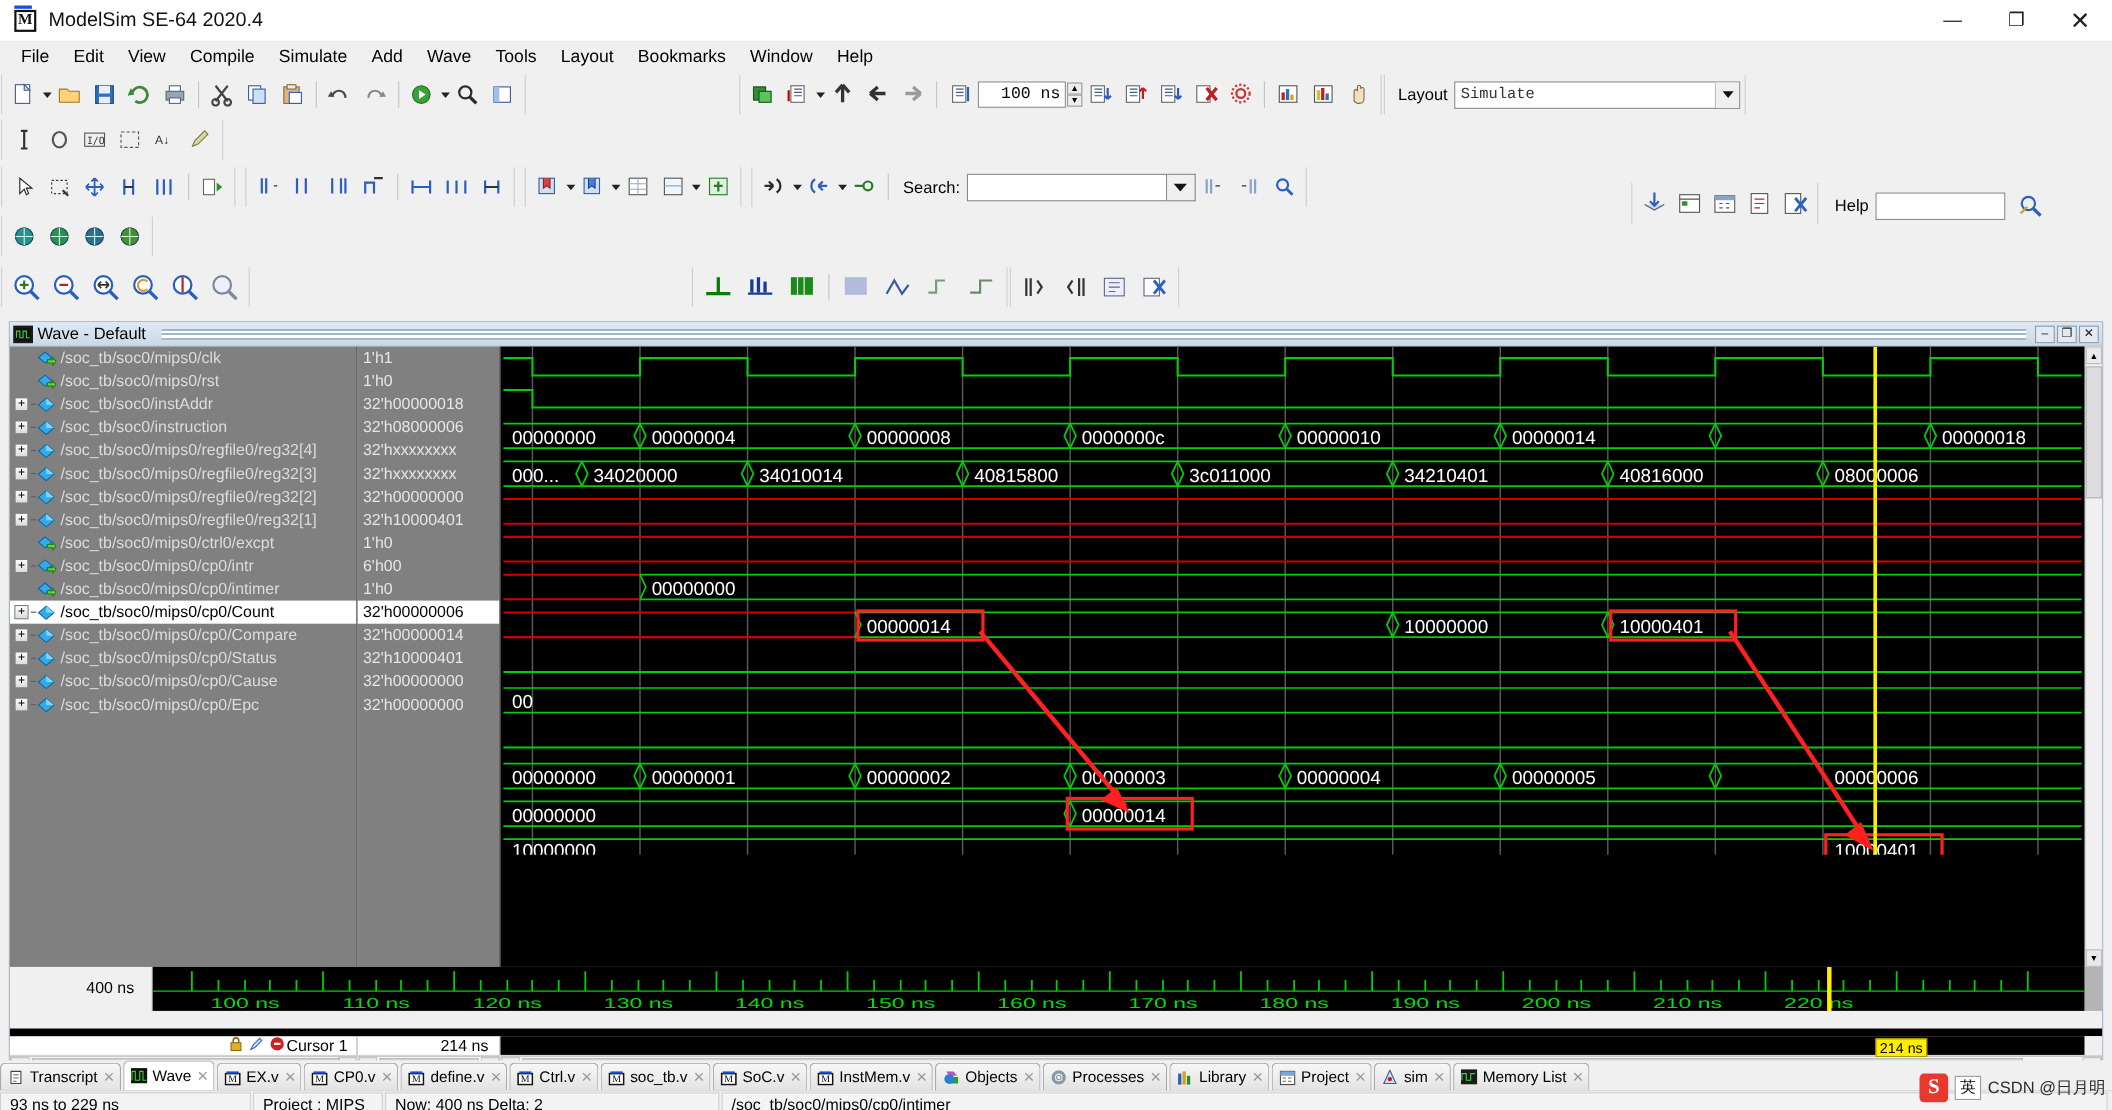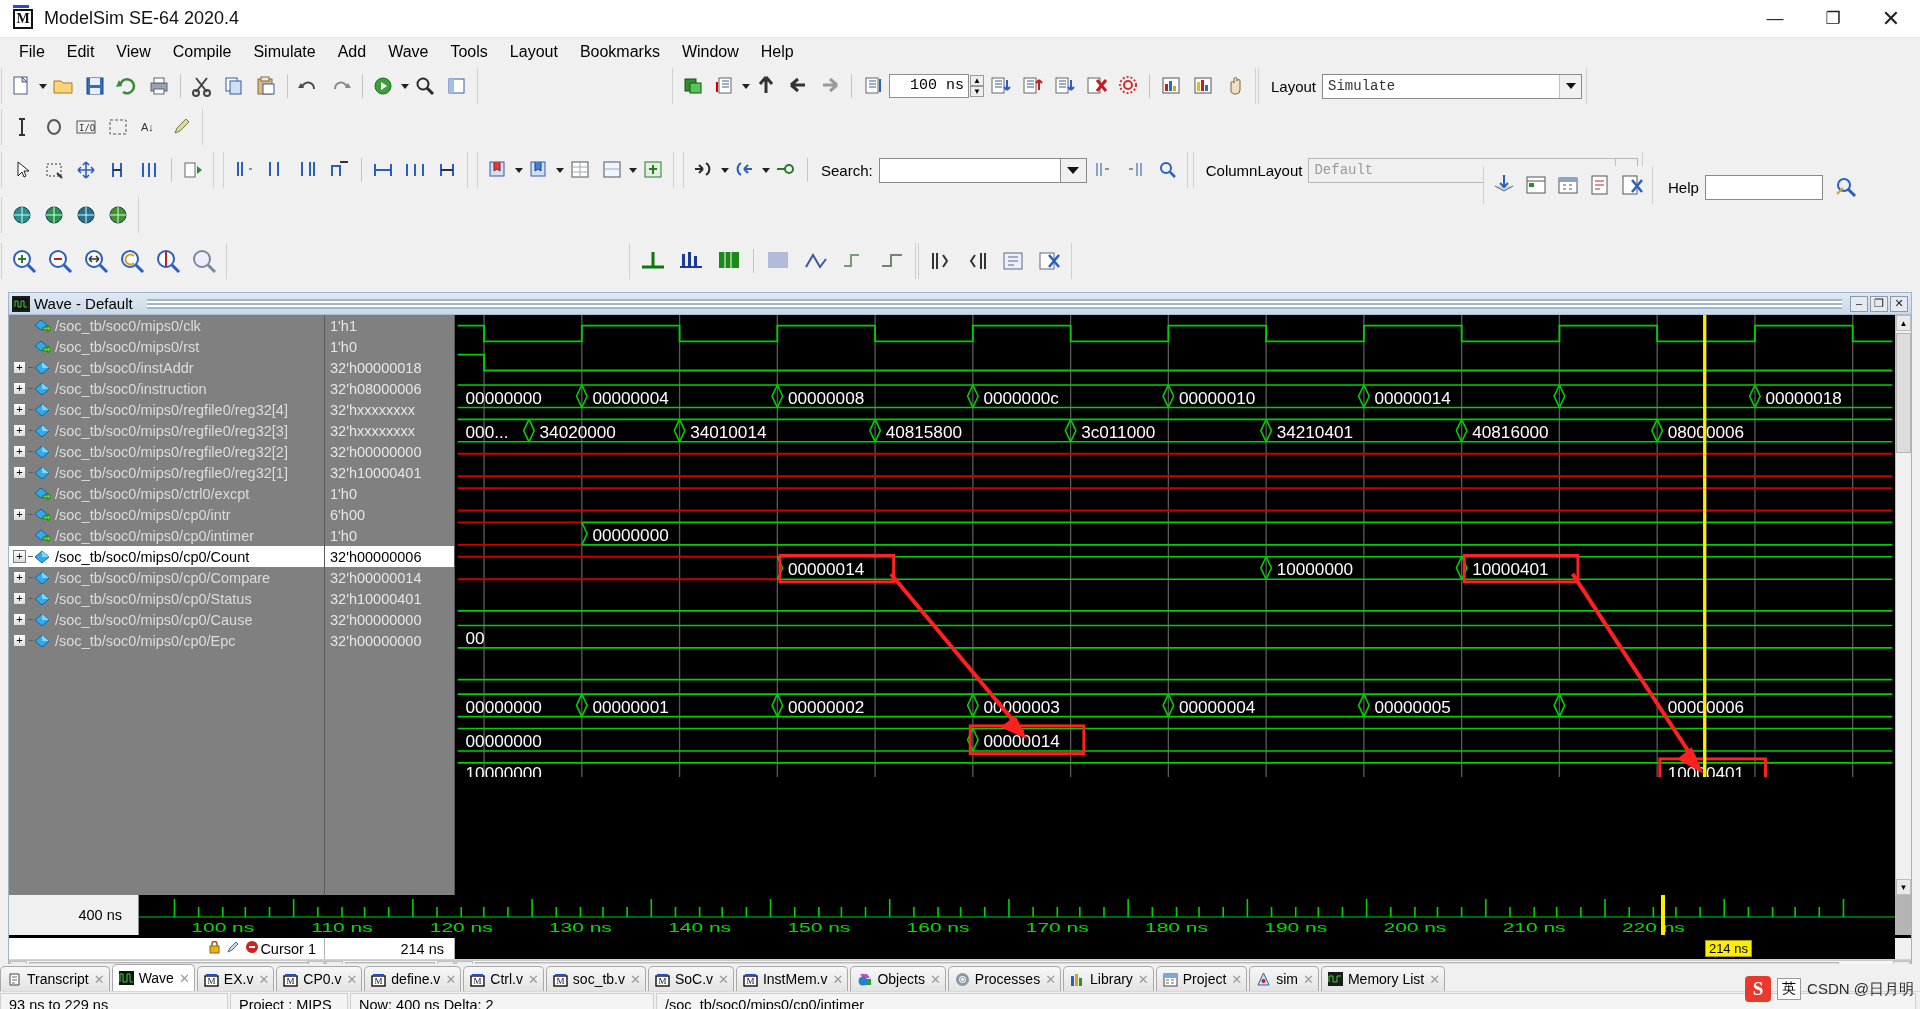--- a/index.html
+++ b/index.html
@@ -111,21 +111,21 @@
           white-space: nowrap; font-family: "Liberation Sans", sans-serif; }
   .vrow.sel { background: #ffffff; color: #000; }
 
   
   .wavesvg { position: absolute; inset: 0; }
   .nowcell { width: 316px; border-right: 1px solid #8c8c8c; display:flex;align-items:center;
              justify-content: flex-end; padding-right: 8px; font-size: 14.5px; color:#000; position: relative;}
   .nowcell .micons { position: absolute; left: 5px; top: 5px; display: flex; gap: 3px; }
   .nowval { width: 130px; border-right: 1px solid #8c8c8c; display:flex;align-items:center;justify-content:flex-end;
             padding-right: 16px; font-size: 14.5px; color: #000; }
-  .cursorrow { display:flex; height: 24px; background: #fff; border-top: 3px solid #000000; }
+  .cursorrow { display:flex; height: 24px; background: #fff; border-top: 7px solid #000000; margin-top: 16px; }
   .cursorrow .c1 { width: 316px; border-right: 1px solid #b0b0b0; display:flex;align-items:center;
                    justify-content:flex-end;padding-right:8px;font-size:14.5px;color:#000; position: relative;}
   .cursorrow .c2 { width: 130px; border-right: 1px solid #b0b0b0; display:flex;align-items:center;
                    justify-content:flex-end;padding-right:10px;font-size:14.5px;color:#000; }
 
   .hscrollrow { display: flex; height: 22px; background: #f0f0f0; border-top: 1px solid #d4d4d4; }
   .hs { display: flex; align-items: center; height: 22px; border: 1px solid #c8c8c8; background: #f4f4f4; }
   .hsbtn { width: 17px; height: 20px; background: #eeeeee; border: 1px solid #c0c0c0; display:flex;align-items:center;justify-content:center;font-size:8px;color:#333;}
   .hstrack { flex: 1; height: 20px; background: #f6f6f6; position: relative; }
   .hsthumb { position: absolute; top: 1px; height: 17px; background: #dcdcdc; border: 1px solid #b4b4b4; }
@@ -580,29 +580,20 @@
           </svg>
       </div>
       <div class="tbtn">
         <svg width="24" height="24">
             <circle cx="11" cy="10" r="5" fill="none" stroke="#2a5fbf" stroke-width="2"></circle>
             <path d="M15 14 L20 19" stroke="#2a5fbf" stroke-width="2.5"></path>
           </svg>
       </div>
     </div>
 
-    <div class="tgroup" style="margin-left:4px;">
-      <span class="lbl">ColumnLayout</span>
-      <div class="combo" style="width:330px;background:#f0f0f0;border-color:#b8b8b8;">
-        <span class="cval" style="color:#9a9a9a;">Default</span>
-        <span class="carrow">
-            <i style="border-top-color:#9a9a9a"></i>
-          </span>
-      </div>
-    </div>
   </div>
 
   <div class="toolrow" style="height:46px;">
     <div class="tgroup">
       <div class="tbtn">
         <svg width="26" height="26">
             <circle cx="13" cy="13" r="8" fill="#2a8f8f" stroke="#145"></circle>
             <path d="M13 5 v16 M5 13 h16" stroke="#cfe"></path>
           </svg>
       </div>

